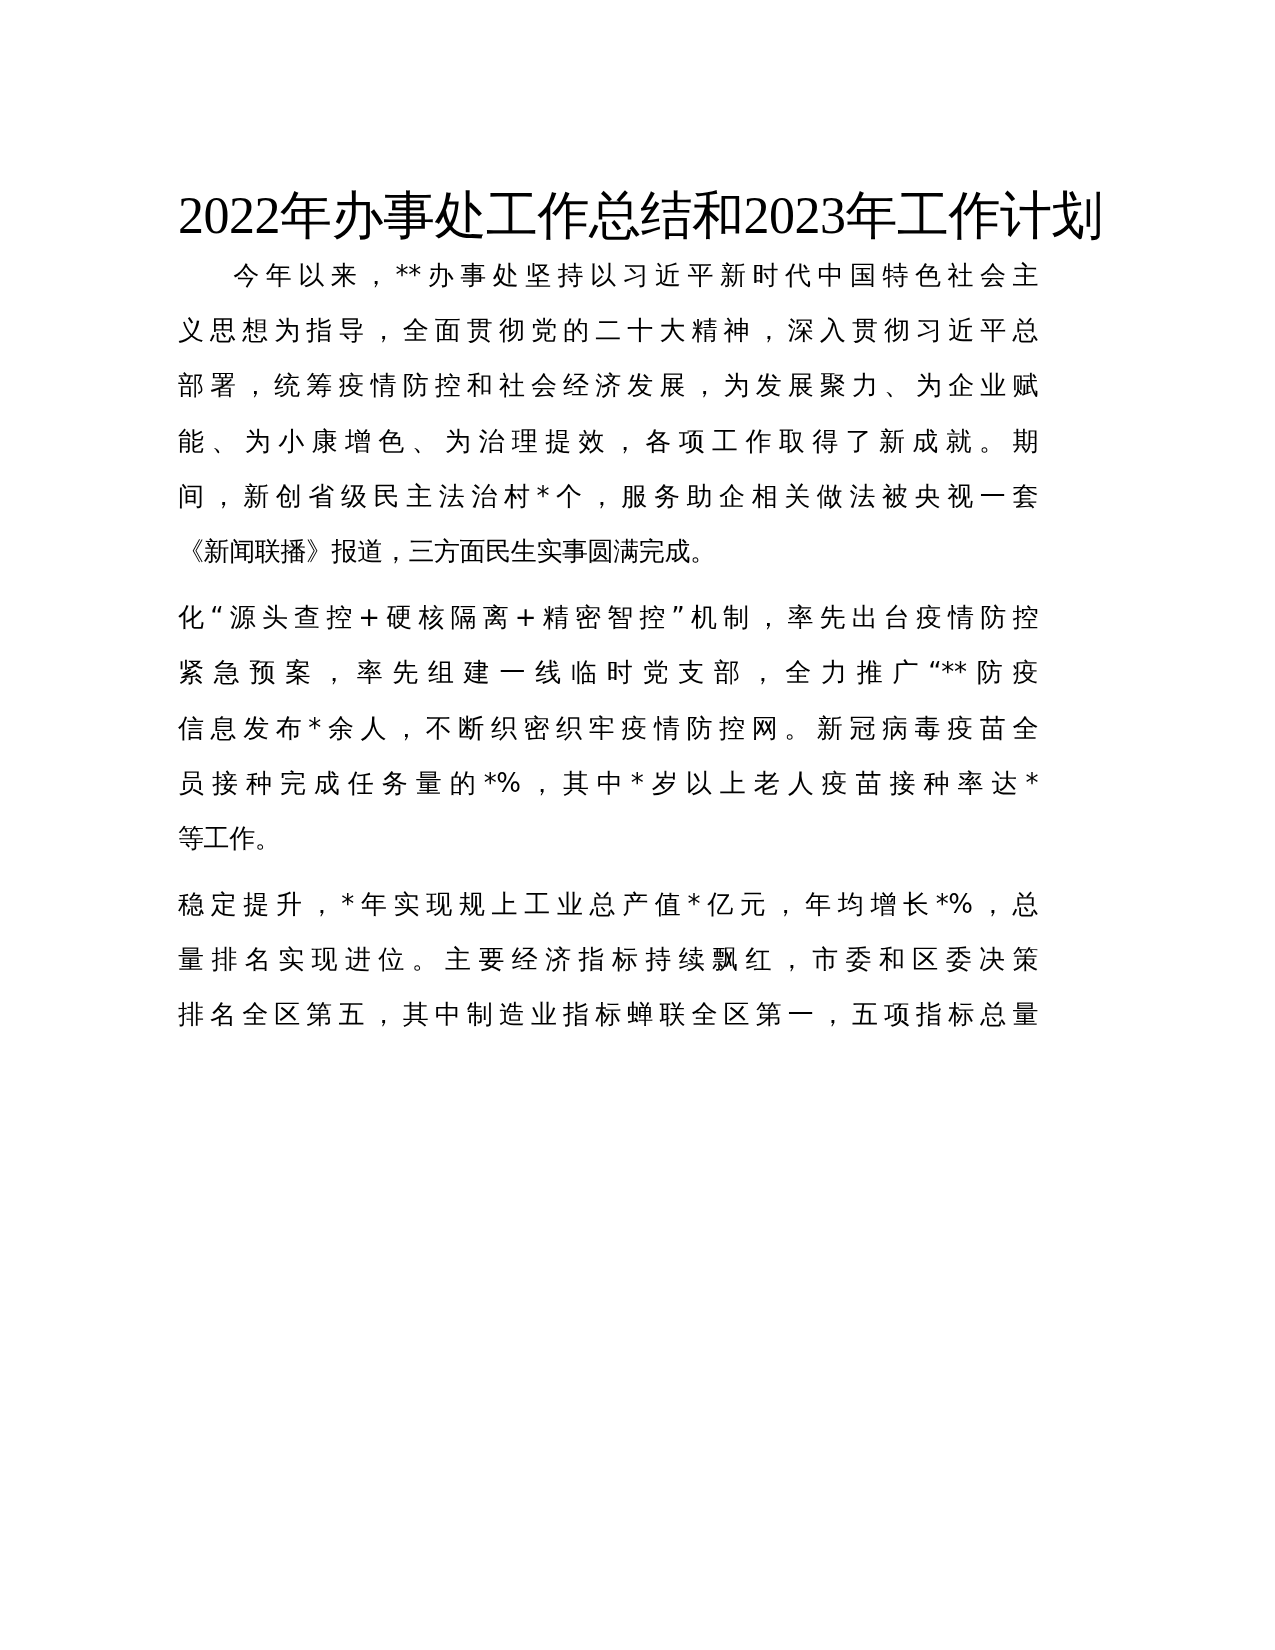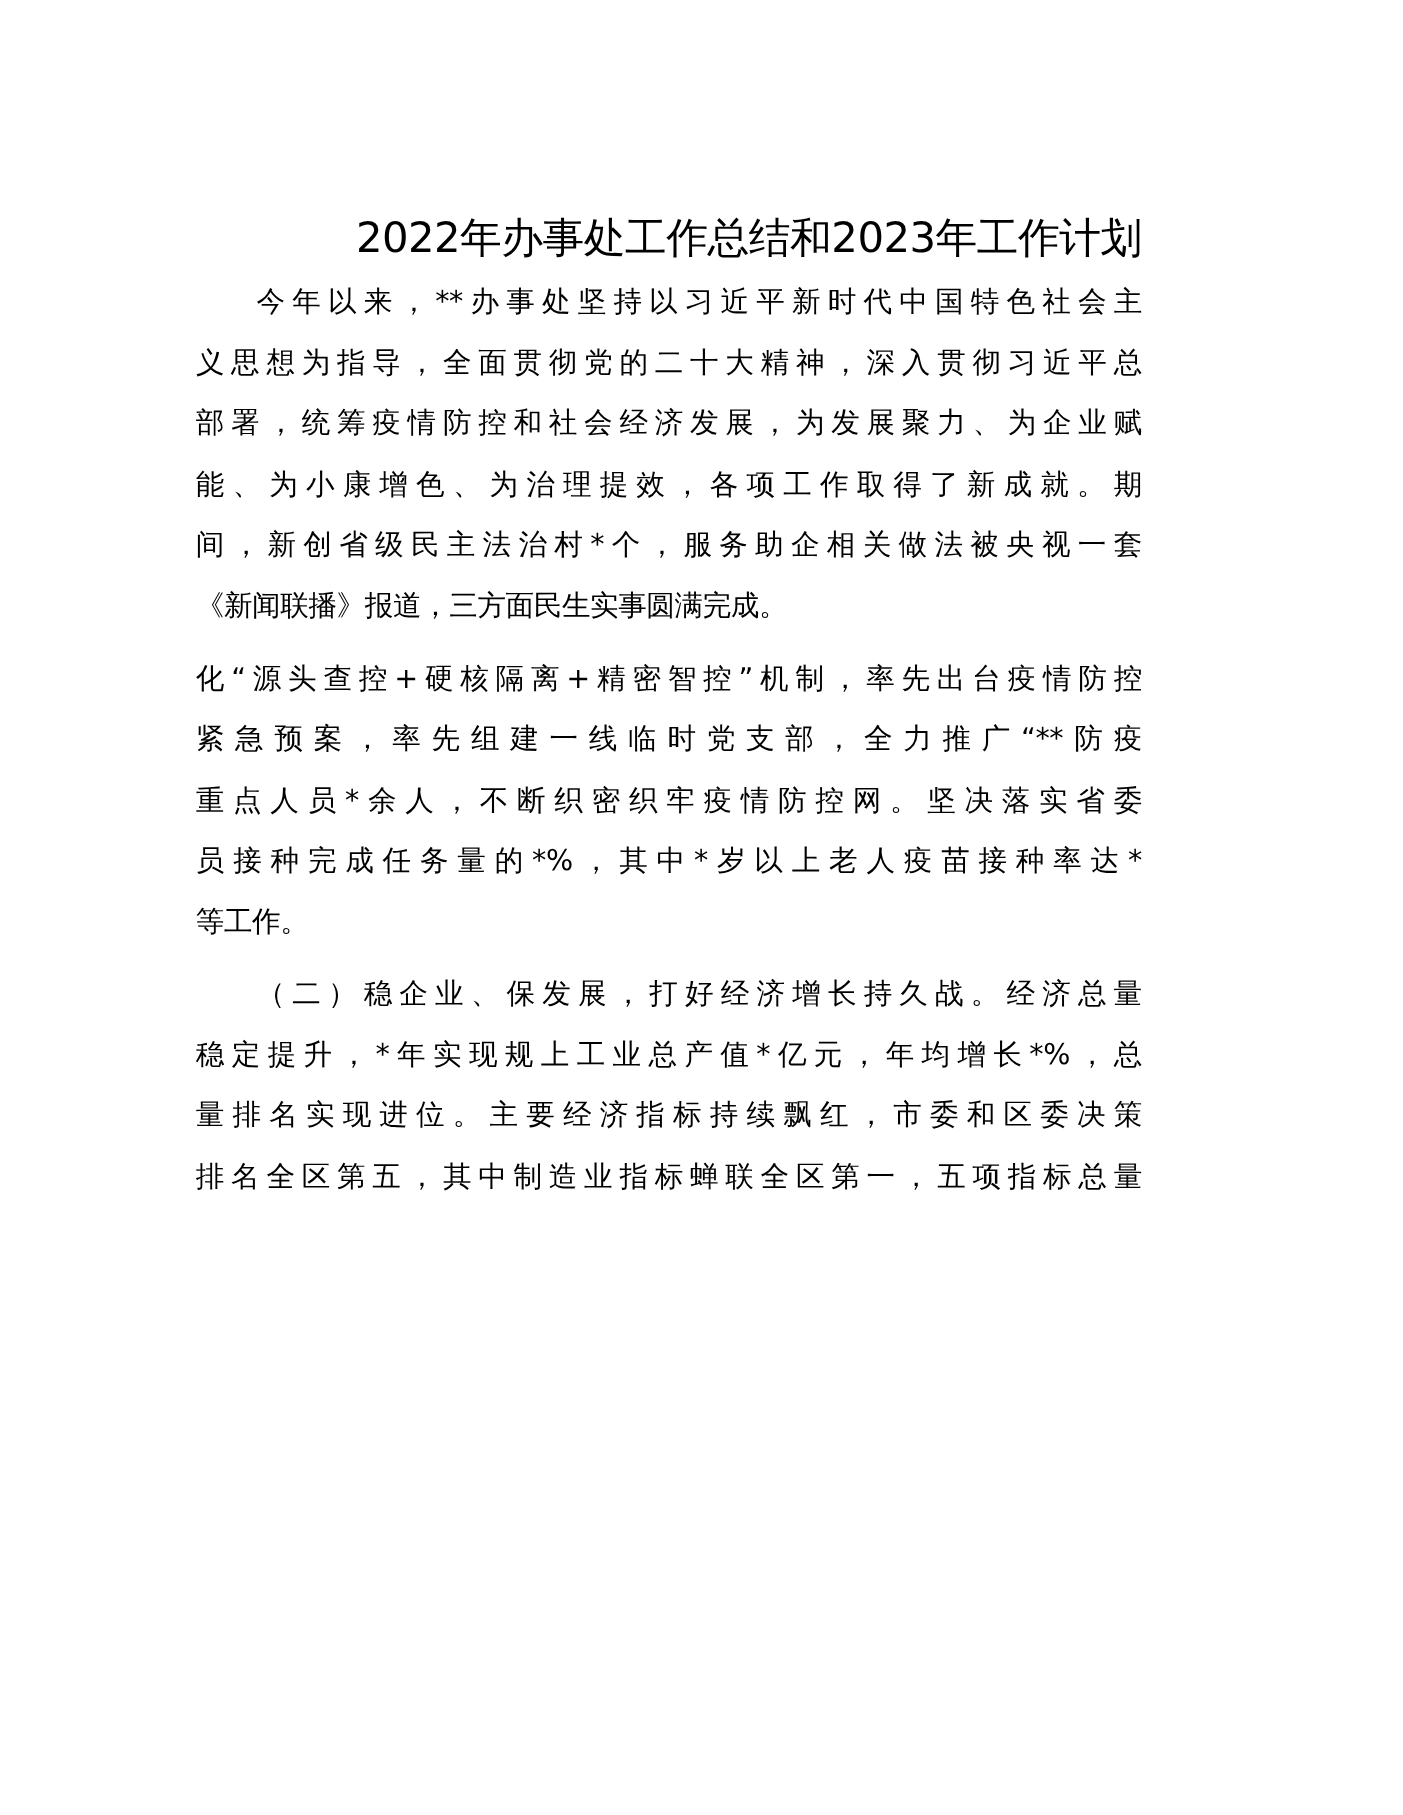--- a/index.html
+++ b/index.html
@@ -17,26 +17,27 @@
     }
     .page {
       position: absolute;
       left: 178px;
       top: 188px;
       width: 860px;
     }
     .doc-title {
       margin: 0;
       width: 860px;
-      text-align: right;
+      text-align: left;
       font-weight: normal;
-      font-size: 38px;
+      font-size: 52px;
       line-height: 56px;
       letter-spacing: -0.5px;
       white-space: nowrap;
+      font-family: Liberation Serif, serif;
     }
     .para {
       margin: 0;
       font-size: 26px;
       line-height: 55.2px;
       text-indent: 55.2px;
       text-align: justify;
       text-align-last: left;
       word-break: break-all;
       letter-spacing: -0.4px;
@@ -76,24 +77,23 @@
     <span class="line">义思想为指导，全面贯彻党的二十大精神，深入贯彻习近平总</span>
     <span class="line">部署，统筹疫情防控和社会经济发展，为发展聚力、为企业赋</span>
     <span class="line">能、为小康增色、为治理提效，各项工作取得了新成就。期</span>
     <span class="line">间，新创省级民主法治村*个，服务助企相关做法被央视一套</span>
     <span class="line last">《新闻联播》报道，三方面民生实事圆满完成。</span>
   </div>
 
   <div class="para">
     <span class="line">化“源头查控+硬核隔离+精密智控”机制，率先出台疫情防控</span>
     <span class="line">紧急预案，率先组建一线临时党支部，全力推广“**防疫</span>
-    <span class="line">重点人员*余人，不断织密织牢疫情防控网。坚决落实省委</span>
+    <span class="line">信息发布*余人，不断织密织牢疫情防控网。新冠病毒疫苗全</span>
     <span class="line">员接种完成任务量的*%，其中*岁以上老人疫苗接种率达*</span>
     <span class="line last">等工作。</span>
   </div>
 
   <div class="para">
-    <span class="line first">（二）稳企业、保发展，打好经济增长持久战。经济总量</span>
     <span class="line">稳定提升，*年实现规上工业总产值*亿元，年均增长*%，总</span>
     <span class="line">量排名实现进位。主要经济指标持续飘红，市委和区委决策</span>
     <span class="line">排名全区第五，其中制造业指标蝉联全区第一，五项指标总量</span>
   </div>
 </div>
 
 </body></html>

